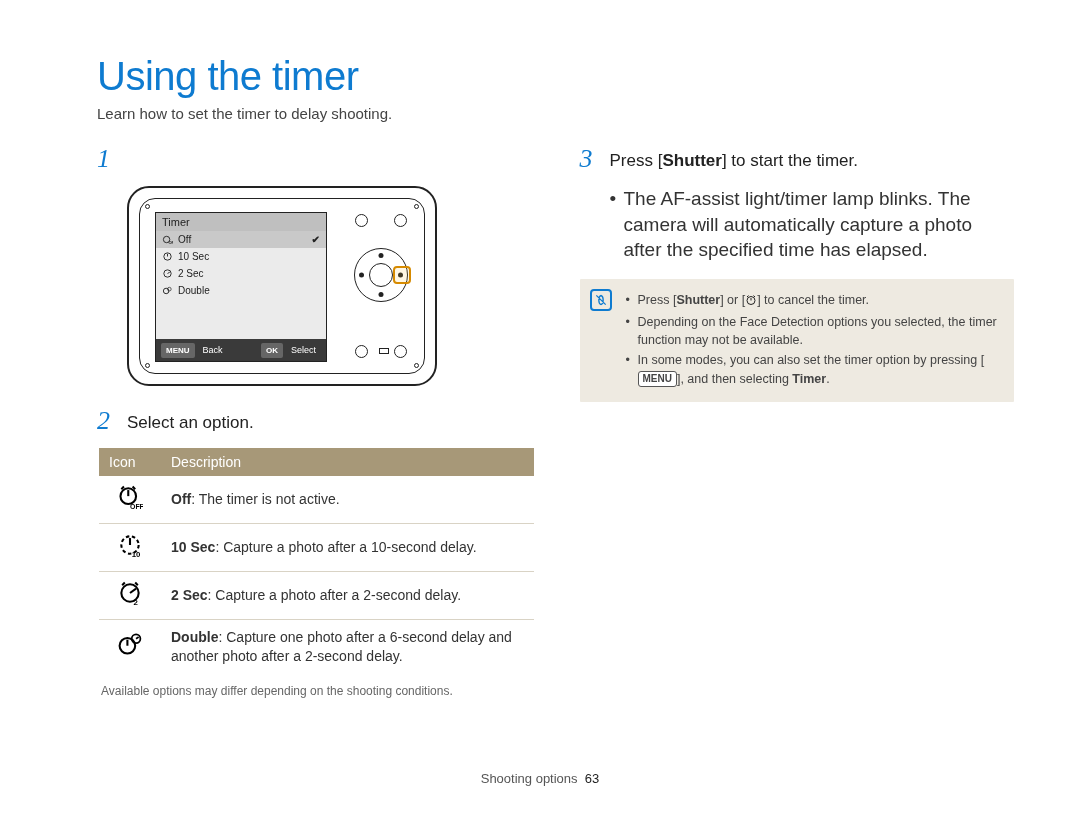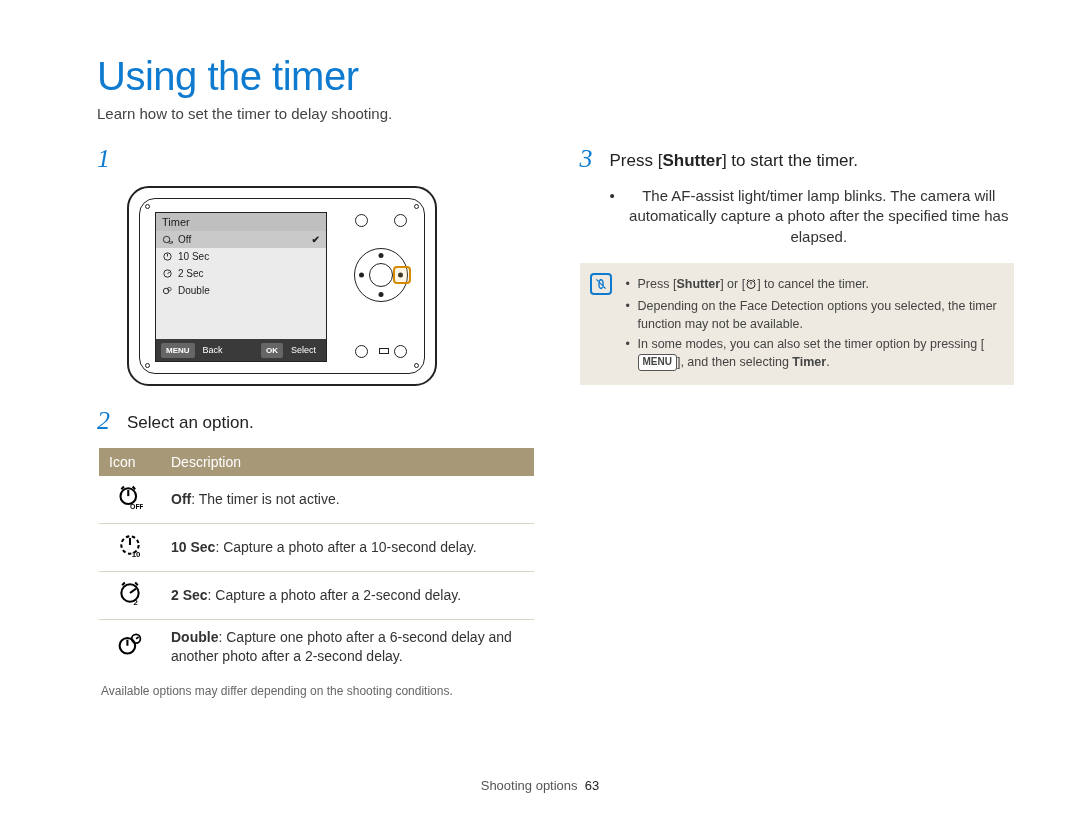--- a/index.html
+++ b/index.html
@@ -9,37 +9,37 @@
   .subtitle { font-size: 15px; color: #444; margin-bottom: 24px; }
   .columns { display: flex; gap: 48px; }
   .col { flex: 1; }
   .step { display: flex; gap: 10px; margin-bottom: 14px; align-items: flex-start; }
   .step-num { font-family: Georgia, 'Times New Roman', serif; font-style: italic; font-size: 26px; color: #0e7bd0; line-height: 1; width: 20px; flex-shrink: 0; }
   .step-text { font-size: 17px; color: #222; line-height: 1.3; padding-top: 4px; }
   .step-text b { font-weight: 700; }
   .icon-inline { display: inline-block; vertical-align: -2px; }
   .camera-illus { margin: 12px 0 22px 30px; }
   .sub-bullets { margin-left: 30px; margin-top: 2px; }
-  .sub-bullets li { font-size: 15px; color: #333; list-style: none; position: relative; padding-left: 14px; line-height: 1.35; margin-bottom: 4px; text-align: center; }
+  .sub-bullets li { font-size: 19px; color: #333; list-style: none; position: relative; padding-left: 14px; line-height: 1.35; margin-bottom: 4px; }
   .sub-bullets li::before { content: "•"; position: absolute; left: 0; top: 0; }
   .note-box { background: #eeeae1; padding: 12px 14px 12px 46px; margin-top: 16px; position: relative; border-radius: 1px; }
   .note-icon { position: absolute; left: 10px; top: 10px; width: 22px; height: 22px; border: 2px solid #0e7bd0; border-radius: 4px; display: flex; align-items: center; justify-content: center; color: #0e7bd0; font-weight: bold; font-size: 14px; }
   .note-box ul { list-style: none; }
   .note-box li { font-size: 12.5px; color: #444; position: relative; padding-left: 12px; line-height: 1.45; margin-bottom: 2px; }
   .note-box li::before { content: "•"; position: absolute; left: 0; top: 0; }
   .note-box b { font-weight: 700; }
   .kbd { display: inline-block; border: 1px solid #555; border-radius: 3px; padding: 0 4px; font-size: 10px; font-weight: 700; background: #fff; vertical-align: 1px; }
   table.opt-table { width: 100%; border-collapse: collapse; margin-left: 2px; }
   table.opt-table th { background: #a79878; color: #fff; font-weight: 400; font-size: 14px; text-align: left; padding: 6px 10px; }
   table.opt-table th:first-child { width: 62px; }
   table.opt-table td { border-bottom: 1px solid #d9d3c5; padding: 8px 10px; font-size: 14px; color: #333; vertical-align: middle; line-height: 1.35; }
   table.opt-table td.icon-cell { text-align: center; }
   table.opt-table tr:last-child td { border-bottom: none; }
   .table-note { font-size: 12px; color: #666; margin-top: 10px; margin-left: 4px; }
-  .footer { position: absolute; bottom: 22px; left: 0; right: 0; text-align: center; font-size: 13px; color: #555; }
+  .footer { position: absolute; bottom: 29px; left: 0; right: 0; text-align: center; font-size: 13px; color: #555; }
   .footer .pnum { color: #222; }
   
   .cam { width: 310px; height: 200px; border: 2px solid #222; border-radius: 22px; background: #fff; position: relative; }
   .cam-inner { position: absolute; left: 10px; top: 10px; right: 10px; bottom: 10px; border: 1.5px solid #222; border-radius: 16px; }
   .screws { position: absolute; width: 5px; height: 5px; border: 1.5px solid #222; border-radius: 50%; }
   .sc-tl { left: 16px; top: 16px; } .sc-bl { left: 16px; bottom: 16px; }
   .sc-tr { right: 16px; top: 16px; } .sc-br { right: 16px; bottom: 16px; }
   .cam-screen { position: absolute; left: 26px; top: 24px; width: 172px; height: 150px; border: 1.5px solid #222; background: #ebebeb; }
   .cam-screen-title { background: #bfbfbf; font-size: 11px; padding: 3px 6px; color: #222; }
   .menu-list { }

